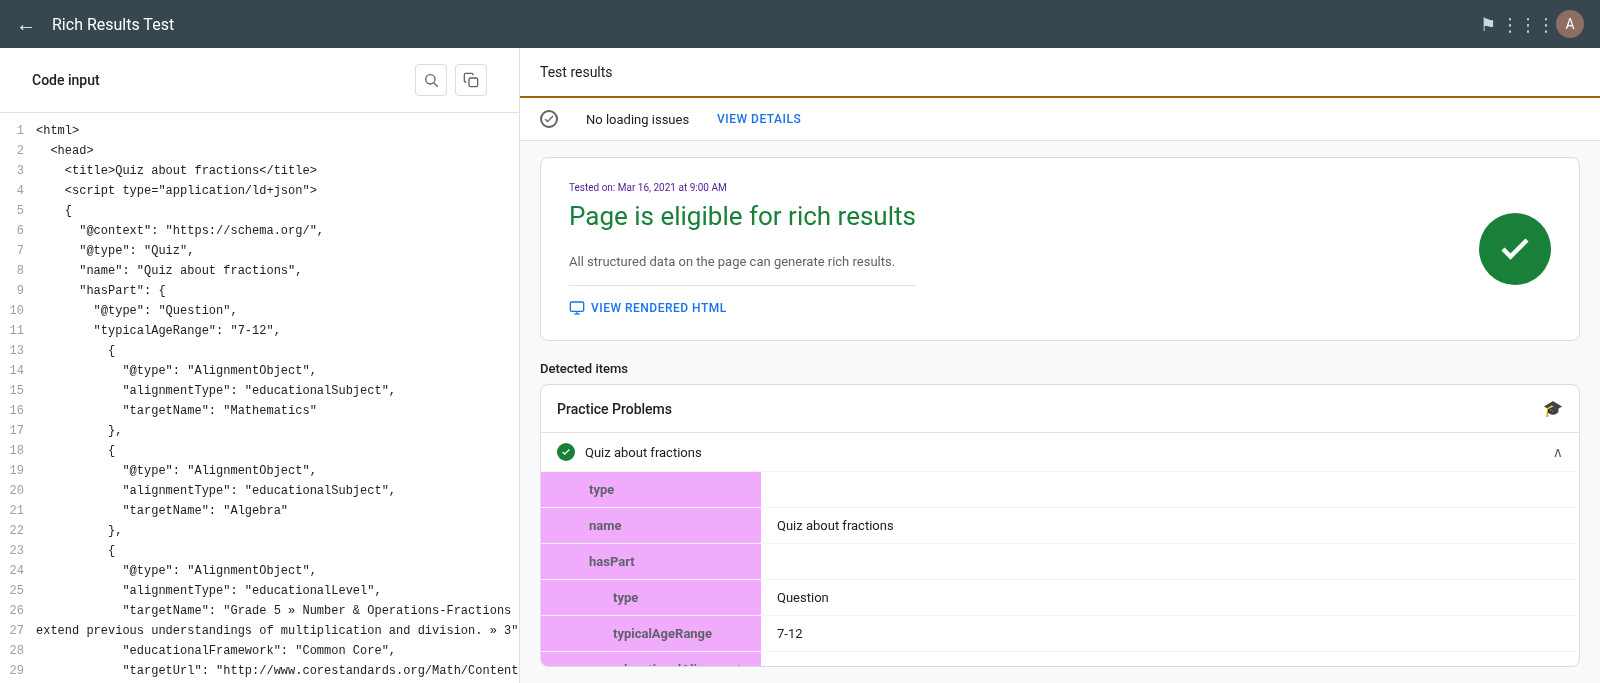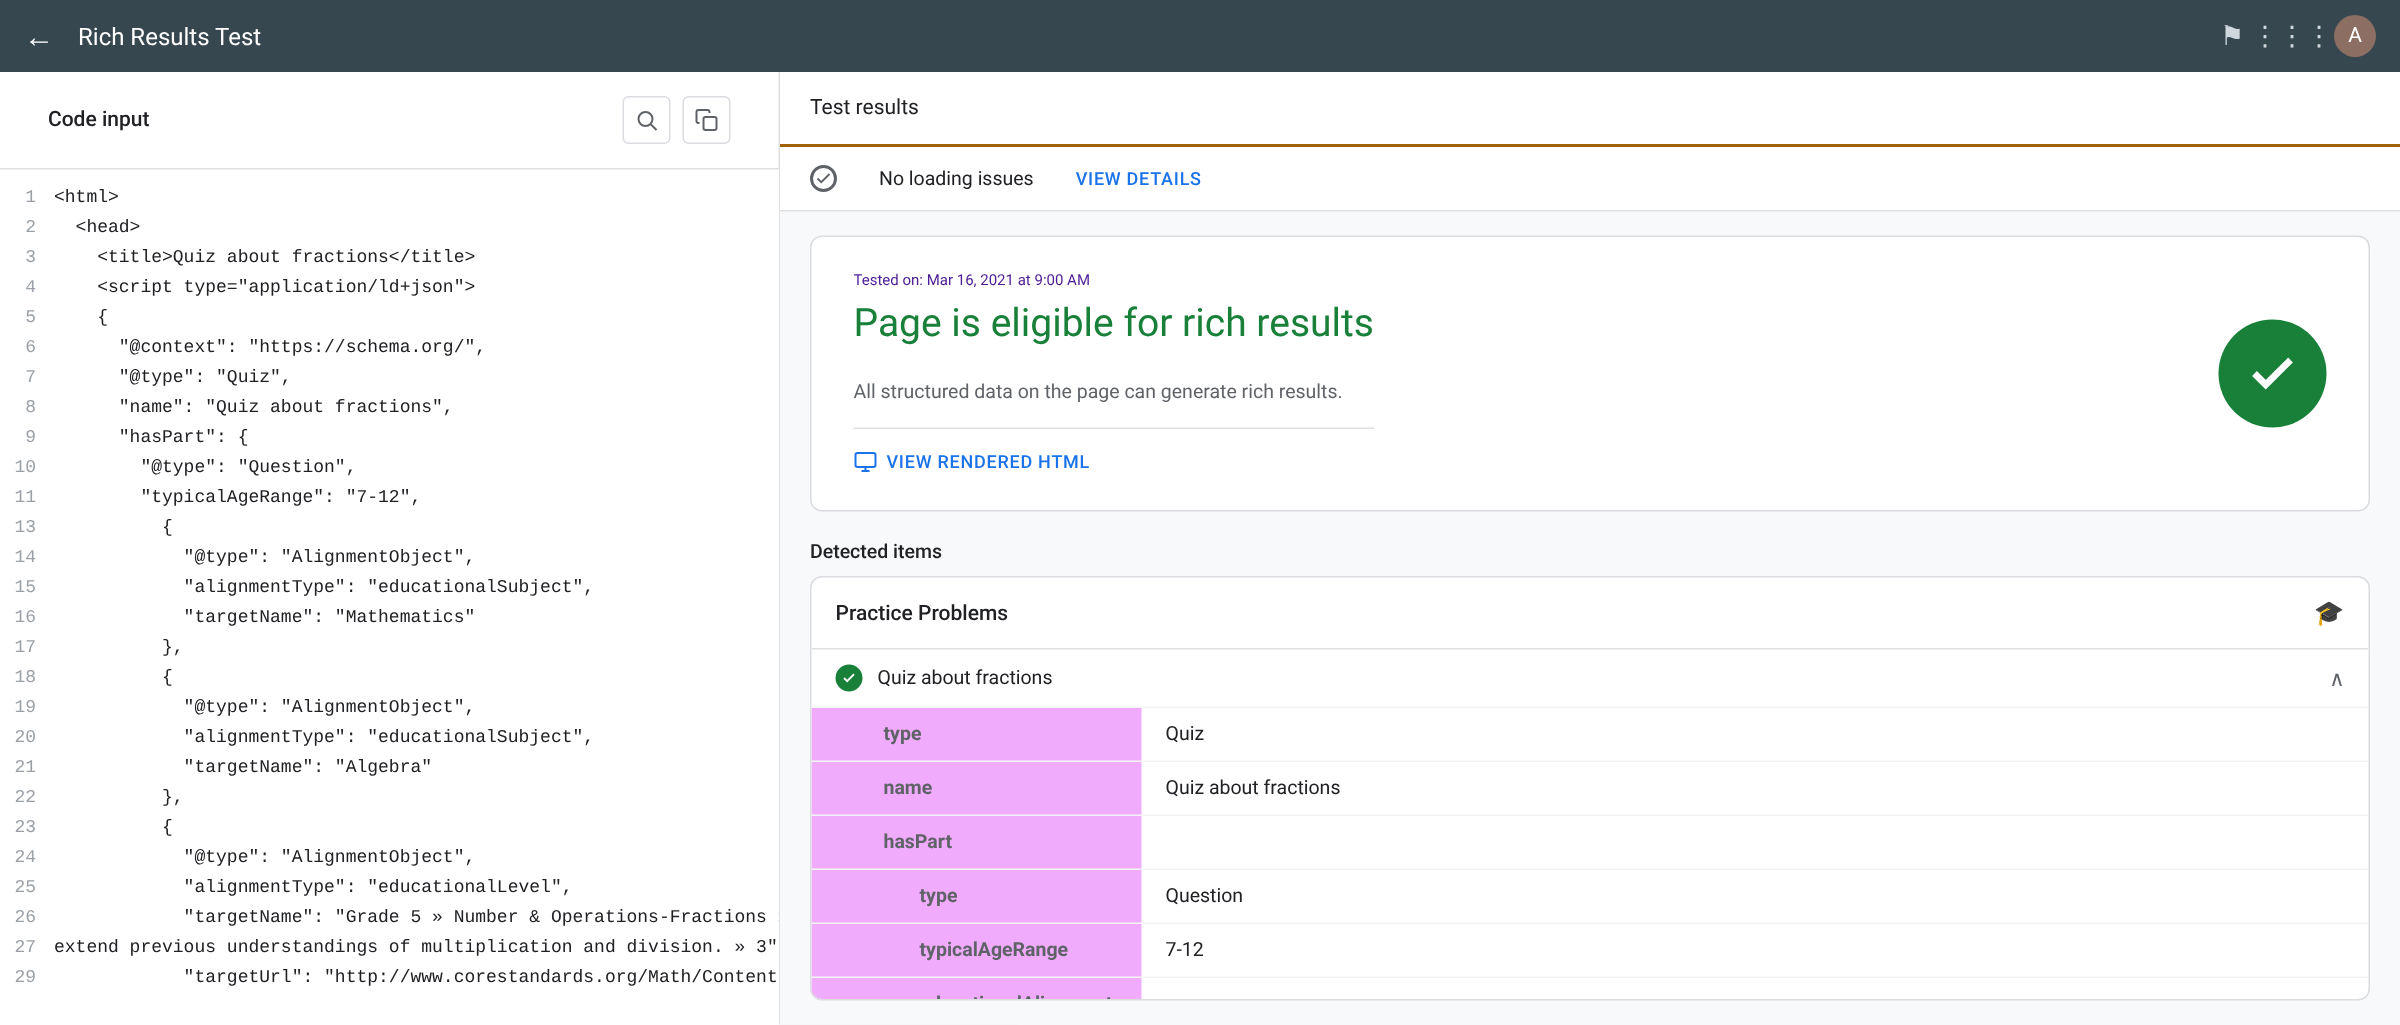--- a/index.html
+++ b/index.html
@@ -446,20 +446,24 @@
         </div>
         <div class="code-line">
           <span class="line-number">26</span>
           <span class="line-content">            "targetName": "Grade 5 » Number &amp; Operations-Fractions » Apply and</span>
         </div>
         <div class="code-line">
           <span class="line-number">27</span>
           <span class="line-content">extend previous understandings of multiplication and division. » 3",</span>
         </div>
         <div class="code-line">
+          <span class="line-number">28</span>
+          <span class="line-content">            "educationalFramework": "Common Core",</span>
+        </div>
+        <div class="code-line">
           <span class="line-number">29</span>
           <span class="line-content">            "targetUrl": "http://www.corestandards.org/Math/Content/5/NF/B/3/</span>
         </div>
       </div>
   </div>
 
   <div class="right-panel">
     <div class="right-panel-header">Test results</div>
 
     <div class="status-bar">
@@ -506,21 +510,20 @@
     <div class="item-row-green-check">
       <svg width="10" height="10" viewBox="0 0 24 24" fill="none" stroke="#fff" stroke-width="3">
               <polyline points="20 6 9 17 4 12"></polyline>
             </svg>
     </div>
     <span class="item-row-label">Quiz about fractions</span>
     <span class="item-row-chevron">∧</span>
   </div>
         <div class="data-row">
       <div class="data-row-key ">type</div>
-      <div class="data-row-val">Quiz</div>
     </div>
         <div class="data-row">
       <div class="data-row-key ">name</div>
       <div class="data-row-val">Quiz about fractions</div>
     </div>
         <div class="data-row">
       <div class="data-row-key ">hasPart</div>
       <div class="data-row-val"></div>
     </div>
         <div class="data-row">

